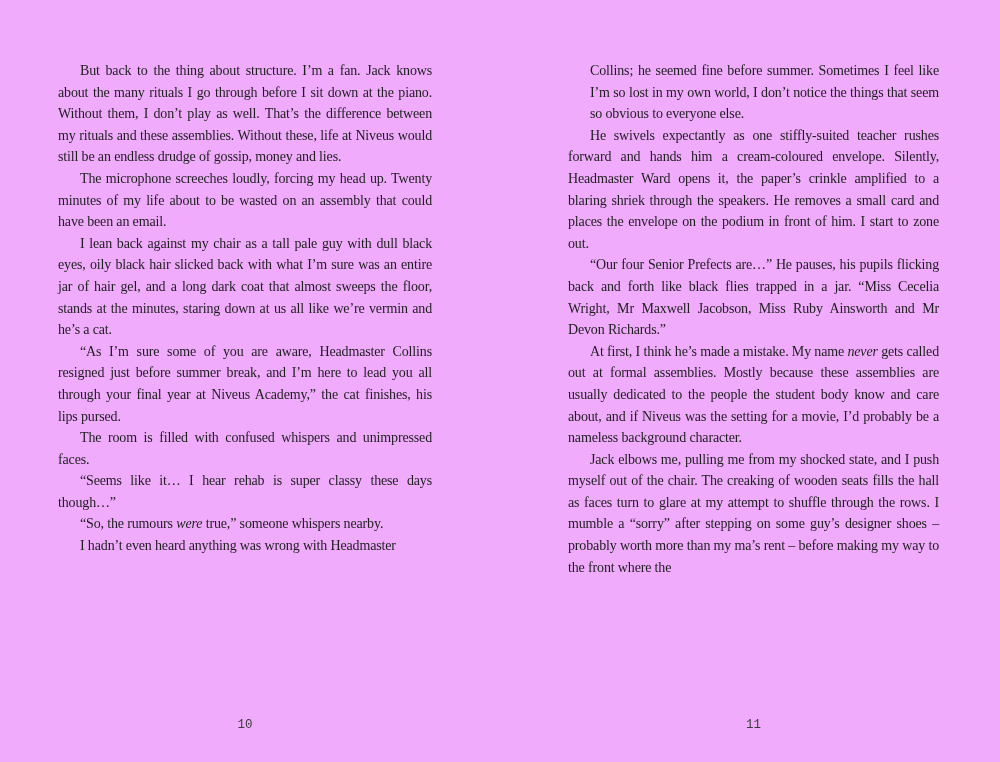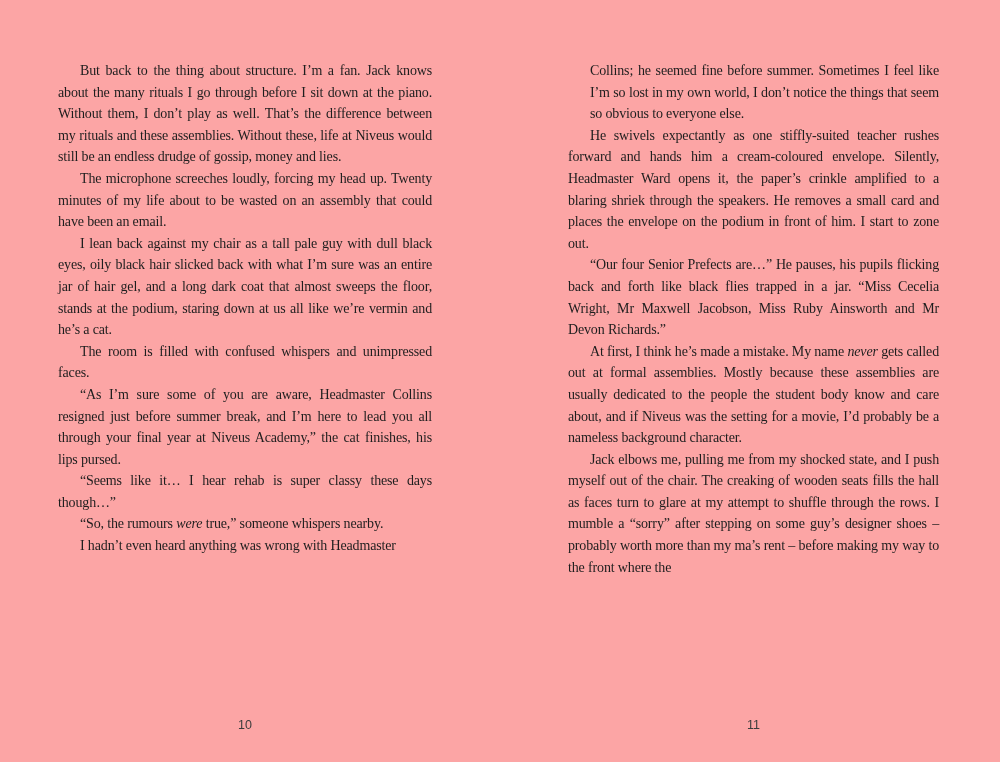--- a/index.html
+++ b/index.html
@@ -4,21 +4,21 @@
 <style>
   html, body {
     margin: 0;
     padding: 0;
     background: #ffffff;
   }
   .spread {
     position: relative;
     width: 1000px;
     height: 762px;
-    background: #fca5a5;
+    background: #f0abfc;
     overflow: hidden;
     font-family: "Liberation Serif", serif;
   }
   .text-col {
     position: absolute;
     top: 60px;
     text-align: justify;
     font-size: 14px;
     line-height: 21.6px;
     letter-spacing: -0.15px;
@@ -29,40 +29,40 @@
   .text-col p {
     margin: 0;
     padding: 0;
     text-indent: 22px;
   }
   .text-col p.noindent { text-indent: 0; margin-left: 22px; }
   .text-col em { }
   .page-num {
     position: absolute;
     top: 717px;
-    font-family: Liberation Sans, sans-serif;
+    font-family: Liberation Mono, monospace;
     font-size: 12.5px;
     line-height: 16px;
     color: #3c3c3c;
     text-align: center;
   }
   .num-left  { left: 58px;  width: 374px; }
   .num-right { left: 568px; width: 371px; }
 </style>
 </head>
 <body>
 
 <div class="spread">
 
   <div class="text-col col-left">
       <p>But back to the thing about structure. I’m a fan. Jack knows about the many rituals I go through before I sit down at the piano. Without them, I don’t play as well. That’s the difference between my rituals and these assemblies. Without these, life at Niveus would still be an endless drudge of gossip, money and lies.</p>
       <p>The microphone screeches loudly, forcing my head up. Twenty minutes of my life about to be wasted on an assembly that could have been an email.</p>
-      <p>I lean back against my chair as a tall pale guy with dull black eyes, oily black hair slicked back with what I’m sure was an entire jar of hair gel, and a long dark coat that almost sweeps the floor, stands at the podium, staring down at us all like we’re vermin and he’s a cat.</p>
+      <p>I lean back against my chair as a tall pale guy with dull black eyes, oily black hair slicked back with what I’m sure was an entire jar of hair gel, and a long dark coat that almost sweeps the floor, stands at the minutes, staring down at us all like we’re vermin and he’s a cat.</p>
+      <p>“As I’m sure some of you are aware, Headmaster Collins resigned just before summer break, and I’m here to lead you all through your final year at Niveus Academy,” the cat finishes, his lips pursed.</p>
       <p>The room is filled with confused whispers and unimpressed faces.</p>
-      <p>“As I’m sure some of you are aware, Headmaster Collins resigned just before summer break, and I’m here to lead you all through your final year at Niveus Academy,” the cat finishes, his lips pursed.</p>
       <p>“Seems like it… I hear rehab is super classy these days though…”</p>
       <p>“So, the rumours <em>were</em> true,” someone whispers nearby.</p>
       <p>I hadn’t even heard anything was wrong with Headmaster</p>
     </div>
 
   <div class="text-col col-right">
       <p class="noindent">Collins; he seemed fine before summer. Sometimes I feel like I’m so lost in my own world, I don’t notice the things that seem so obvious to everyone else.</p>
       <p>He swivels expectantly as one stiffly-suited teacher rushes forward and hands him a cream-coloured envelope. Silently, Headmaster Ward opens it, the paper’s crinkle amplified to a blaring shriek through the speakers. He removes a small card and places the envelope on the podium in front of him. I start to zone out.</p>
       <p>“Our four Senior Prefects are…” He pauses, his pupils flicking back and forth like black flies trapped in a jar. “Miss Cecelia Wright, Mr Maxwell Jacobson, Miss Ruby Ainsworth and Mr Devon Richards.”</p>
       <p>At first, I think he’s made a mistake. My name <em>never</em> gets called out at formal assemblies. Mostly because these assemblies are usually dedicated to the people the student body know and care about, and if Niveus was the setting for a movie, I’d probably be a nameless background character.</p>

